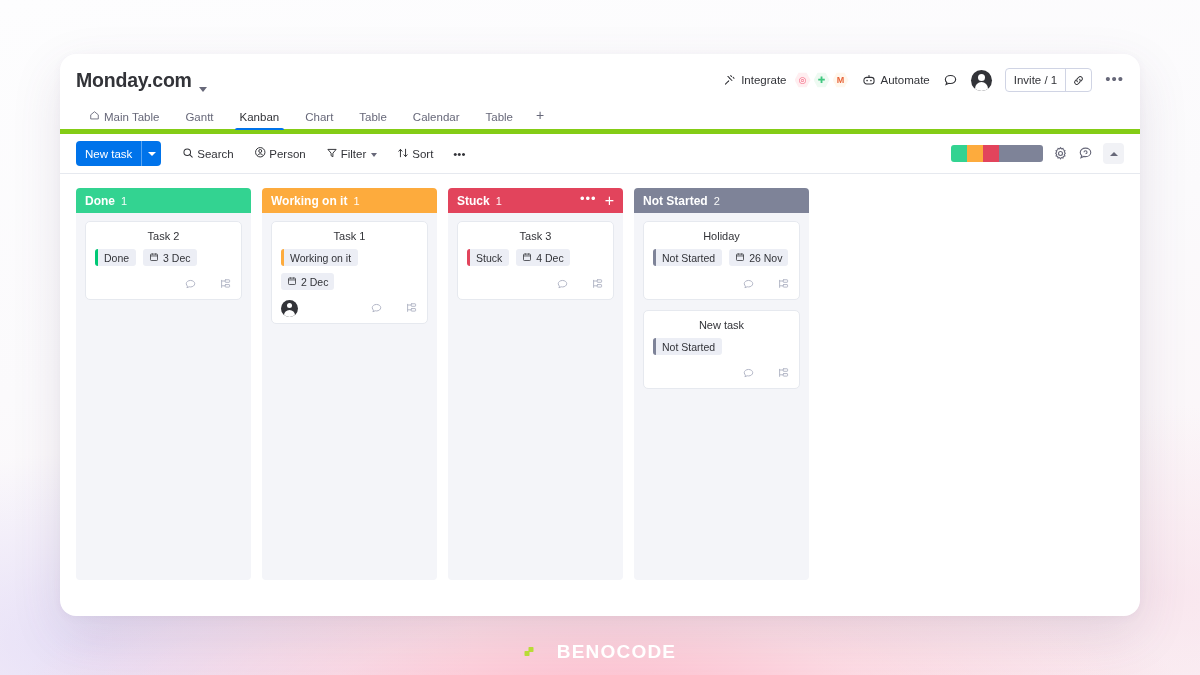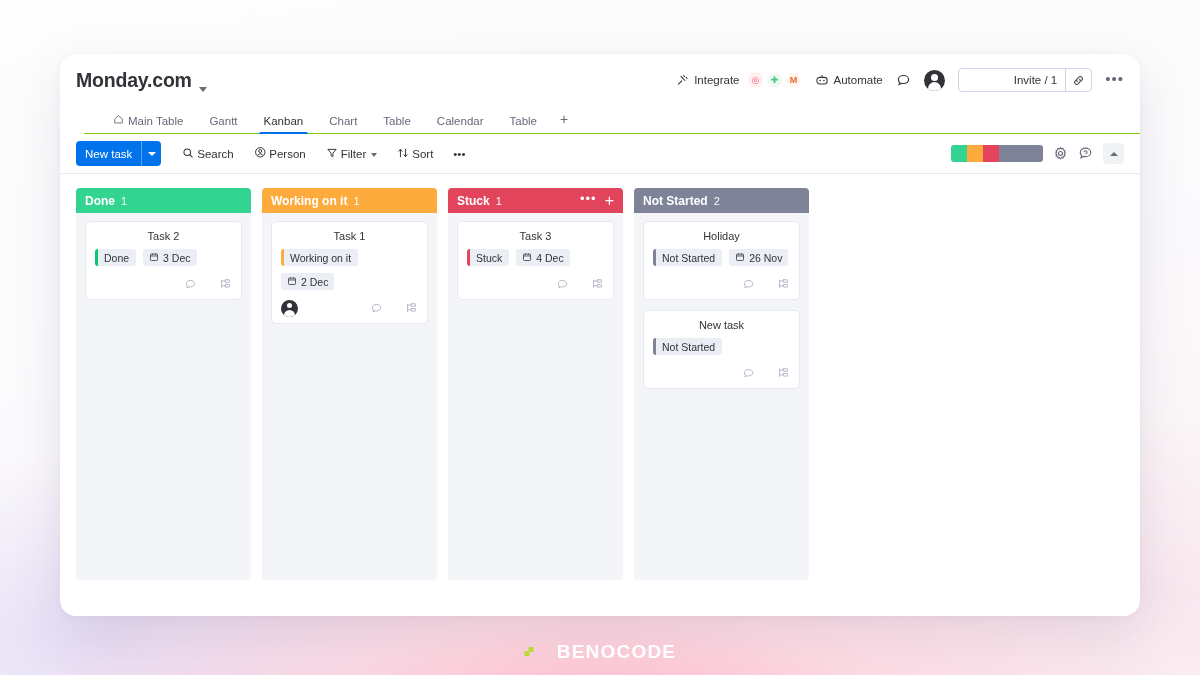--- a/index.html
+++ b/index.html
@@ -105,43 +105,41 @@
     border: 1px solid #d0d4e4;
     border-radius: 4px;
     height: 24px;
     overflow: hidden;
   }
   .invite-btn {
     padding: 0 8px;
     display: flex; align-items: center;
     font-size: 11.5px; color: #323338;
     cursor: pointer;
-    margin-left: 47px;
   }
   .invite-link {
     border-left: 1px solid #d0d4e4;
     padding: 0 6px;
     display: flex; align-items: center;
     cursor: pointer;
   }
   .dots-btn {
     font-size: 15px; color: #676879; letter-spacing: 1px;
     cursor: pointer; line-height: 1; padding-bottom: 4px;
   }
 
   
   .tabs-row {
     height: 28px;
     padding: 0 16px;
     display: flex;
     align-items: flex-end;
     gap: 0px;
-    border-bottom: 1px solid #84cc16;
+    border-bottom: 5px solid #84cc16;
     position: relative;
-    margin-left: 24px;
   }
   .tab {
     font-size: 11.5px;
     color: #676879;
     padding: 0 13px 6px 13px;
     display: flex; align-items: center; gap: 4px;
     cursor: pointer;
     position: relative;
     white-space: nowrap;
   }

